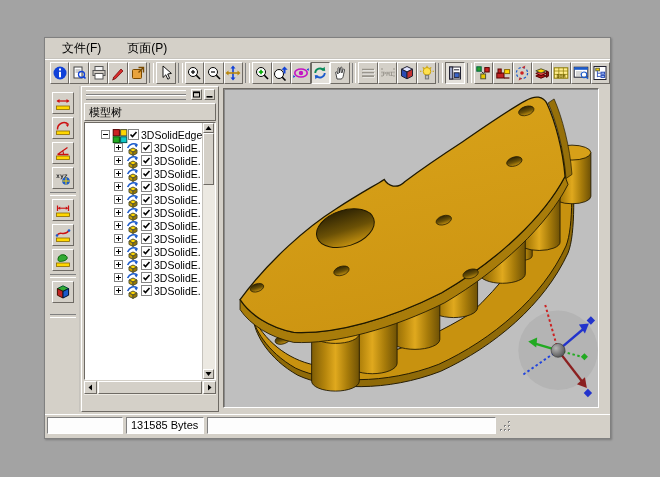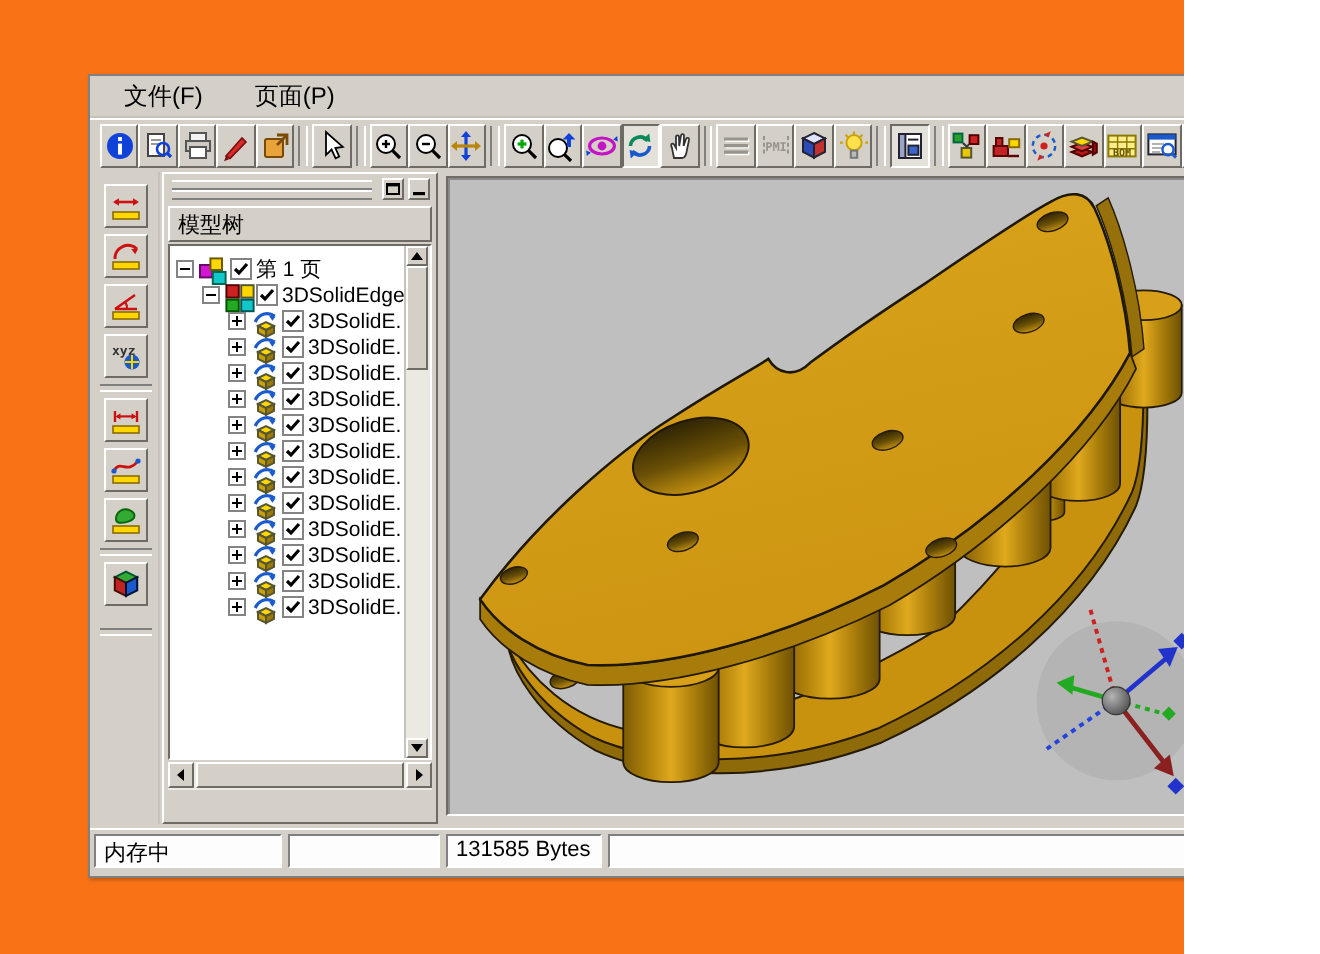--- a/index.html
+++ b/index.html
@@ -1,16 +1,16 @@
 <!DOCTYPE html>
 <html><head>
 <meta charset="utf-8">
 <style>
   html,body{margin:0;padding:0;background:#fff;font-family:"Liberation Sans",sans-serif;}
-  .stage{position:relative;width:592px;height:477px;background:#f97316;overflow:hidden;}
+  .stage{position:relative;width:660px;height:477px;background:#a3a3a3;overflow:hidden;}
   .app-window{position:absolute;left:44px;top:37px;width:565px;height:400px;background:#D4D0C8;
     border:1px solid #808080;box-shadow:1px 1px 2px rgba(0,0,0,.25);}
   
   .menubar{position:absolute;left:0;top:0;width:100%;height:21px;display:flex;align-items:center;
     padding-left:10px;box-sizing:border-box;border-bottom:1px solid #c6c3bd;}
   .menu-item{font-size:12px;color:#000;padding:2px 7px;margin-right:12px;cursor:default;}
   
   .toolbar{position:absolute;left:0;top:21px;width:100%;height:27px;display:flex;align-items:center;
     padding-left:5px;box-sizing:border-box;border-top:1px solid #fff;}
   .tbtn{width:20px;height:22px;padding:0;margin:0;display:flex;align-items:center;justify-content:center;
@@ -347,36 +347,20 @@
                 <rect x="1.5" y="2" width="6" height="5" fill="none" stroke="#000"></rect>
                 <line x1="1.5" y1="2.5" x2="7.5" y2="2.5" stroke="#000" stroke-width="1.4"></line>
               </svg></button>
           <button class="gbtn" style="right:3px"><svg width="9" height="9">
                 <rect x="1.5" y="6" width="6" height="1.6" fill="#000"></rect>
               </svg></button>
         </div>
         <div class="dock-header">模型树</div>
         <div class="tree" id="tree">
             <div style="height: 5px;"></div>
-            <div class="trow" style="padding-left: 3px;">
-              <span class="exp"><svg width="9" height="9">
-                  <rect x="0.5" y="0.5" width="8" height="8" fill="#fff" stroke="#848484"></rect>
-                  <line x1="2" y1="4.5" x2="7" y2="4.5" stroke="#000"></line>
-                </svg></span>
-              <span class="icon"><svg viewBox="0 0 16 16" width="16" height="16">
-                  <rect x="1" y="4.5" width="6.2" height="6.2" fill="#d316d3" stroke="#660b66"></rect>
-                  <rect x="6.2" y="1.2" width="5.8" height="5.8" fill="#ffd700" stroke="#6b5b00"></rect>
-                  <rect x="7.4" y="8" width="6.4" height="6" fill="#10c8c8" stroke="#065"></rect>
-                </svg></span>
-              <span class="cb"><svg width="11" height="11">
-                  <rect x="0.5" y="0.5" width="10" height="10" fill="#fff" stroke="#848484"></rect>
-                  <path d="M2.5 5.5 L4.5 7.5 L8.5 3" fill="none" stroke="#000" stroke-width="1.6"></path>
-                </svg></span>
-              <span class="tlabel">第 1 页</span>
-            </div>
             <div class="trow" style="padding-left: 16px;">
               <span class="exp"><svg width="9" height="9">
                   <rect x="0.5" y="0.5" width="8" height="8" fill="#fff" stroke="#848484"></rect>
                   <line x1="2" y1="4.5" x2="7" y2="4.5" stroke="#000"></line>
                 </svg></span>
               <span class="icon"><svg viewBox="0 0 16 16" width="16" height="16">
                   <rect x="1.2" y="1.6" width="6.2" height="6.2" fill="#cc2222" stroke="#500"></rect>
                   <rect x="8.6" y="1.6" width="6.2" height="6.2" fill="#ffd700" stroke="#553"></rect>
                   <rect x="1.2" y="8.8" width="6.2" height="5.8" fill="#22aa22" stroke="#050"></rect>
                   <rect x="8.6" y="8.8" width="6.2" height="5.8" fill="#10c8c8" stroke="#055"></rect>
@@ -722,21 +706,20 @@
             <rect x="30" y="-33" width="6" height="6" transform="rotate(45 33 -30)" fill="#2233cc"></rect>
             <line x1="0" y1="0" x2="24" y2="31" stroke="#8b2020" stroke-width="2.4"></line>
             <path d="M29 38 L19 34 L27 27 Z" fill="#8b2020"></path>
             <rect x="27" y="40" width="6" height="6" transform="rotate(45 30 43)" fill="#2233cc"></rect>
             <circle r="7" fill="url(#ballG)" stroke="#333" stroke-width="0.6"></circle>
           </g>
         </svg>
       </div>
     </div>
     <div class="statusbar" id="statusbar">
-        <div class="spanel" style="width: 94px;">内存中</div>
         <div class="spanel" style="width: 76px;"></div>
         <div class="spanel" style="width: 78px;">131585 Bytes</div>
         <div class="spanel" style="width: 289px;"></div>
         <div class="sizegrip"><svg width="13" height="17">
             <g fill="#808080">
               <rect x="9" y="12" width="2" height="2"></rect>
               <rect x="9" y="8" width="2" height="2"></rect>
               <rect x="9" y="4" width="2" height="2"></rect>
               <rect x="5" y="12" width="2" height="2"></rect>
               <rect x="5" y="8" width="2" height="2"></rect>

